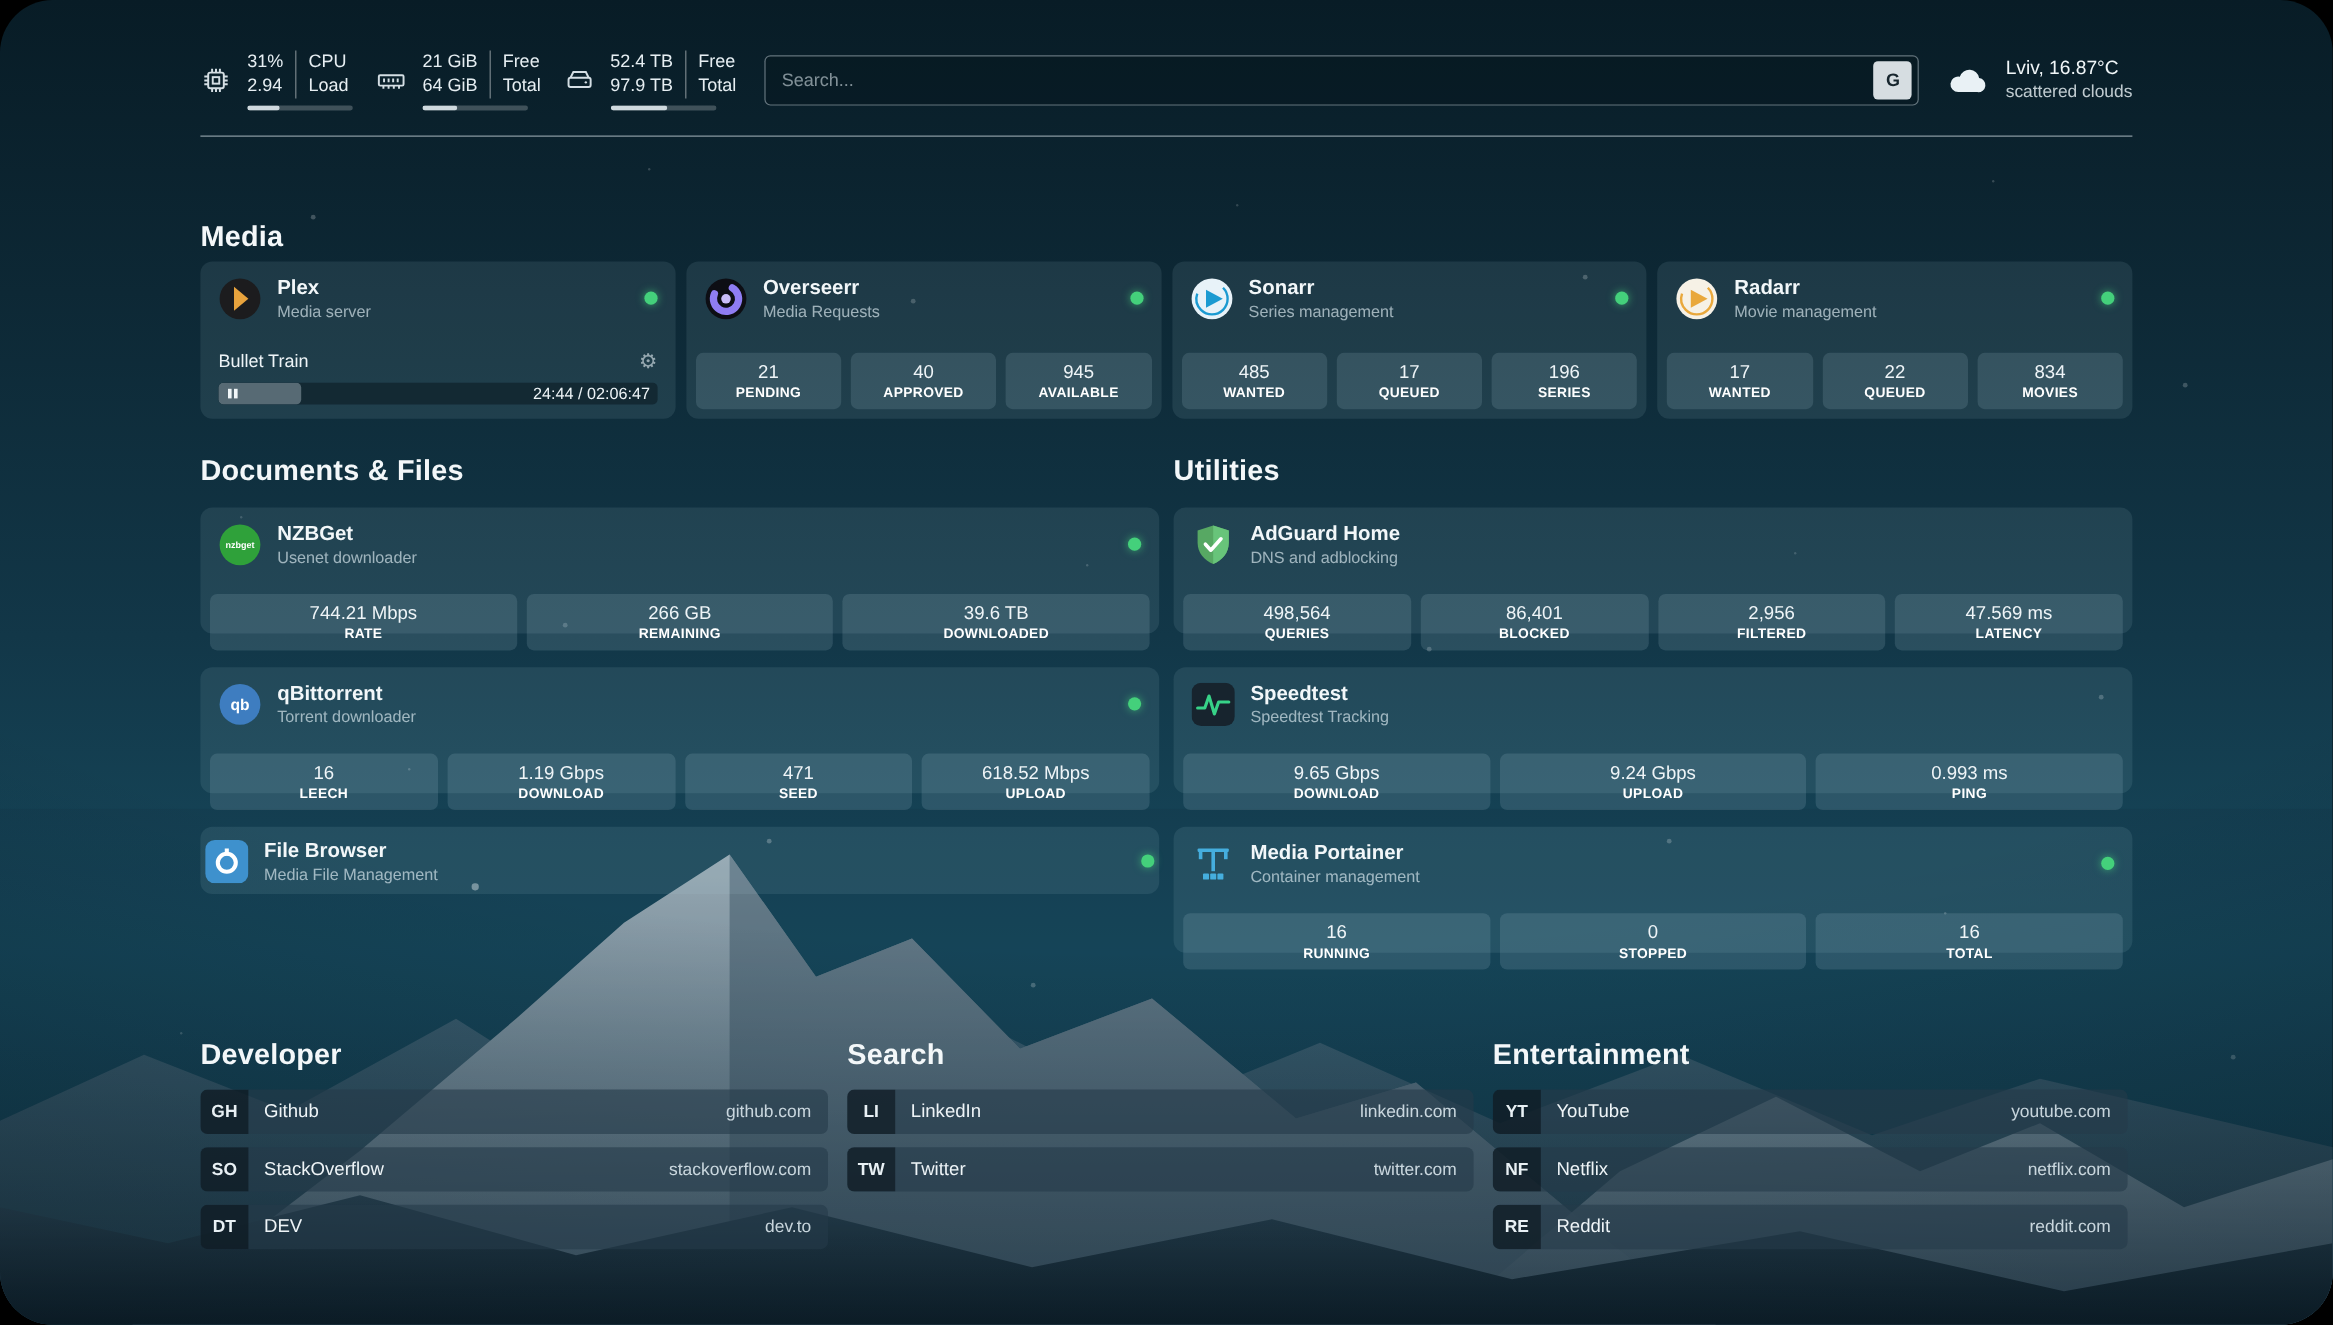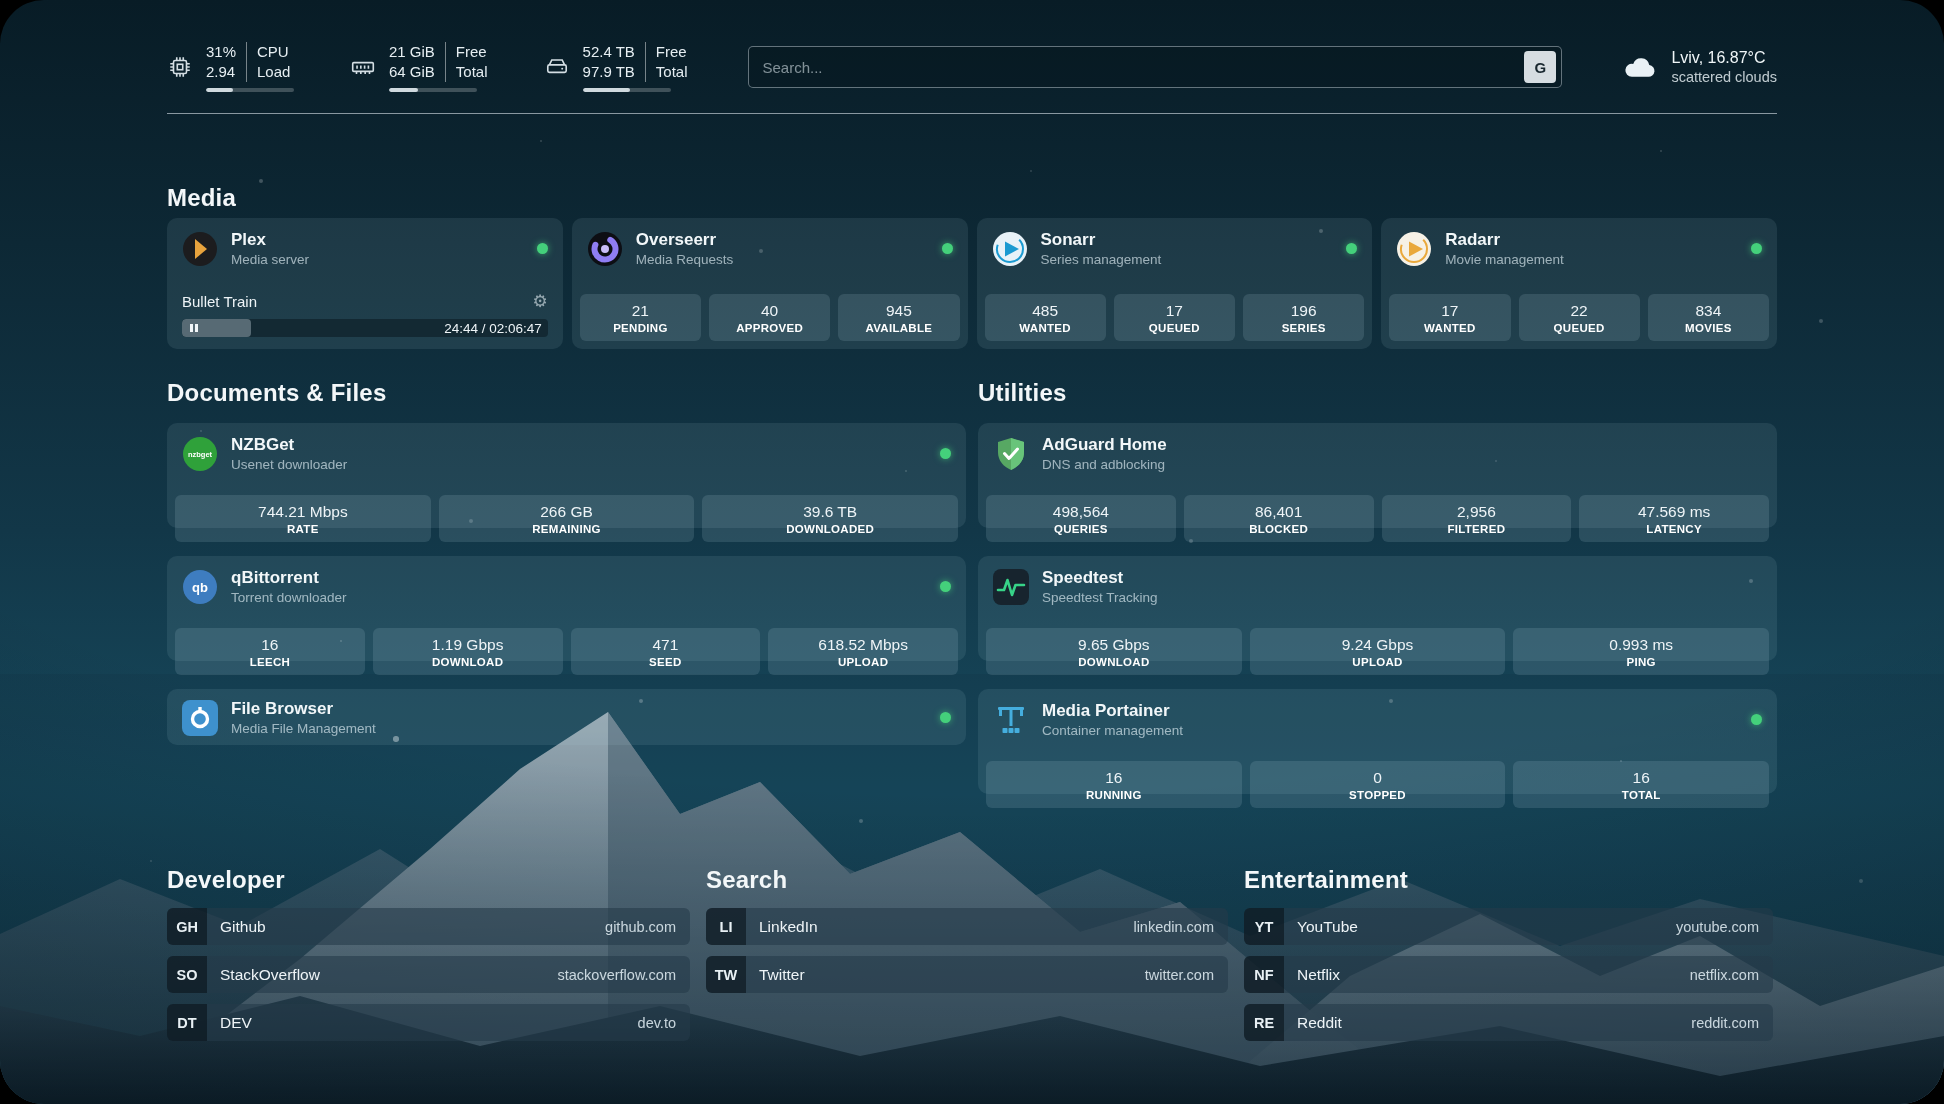--- a/index.html
+++ b/index.html
@@ -18,21 +18,21 @@
       470px 520px 0 1px rgba(255,255,255,.2), 905px 470px 0 0 rgba(255,255,255,.18),
       1190px 540px 0 1px rgba(255,255,255,.2), 1495px 460px 0 0 rgba(255,255,255,.16),
       1750px 580px 0 1px rgba(255,255,255,.22), 340px 640px 0 0 rgba(255,255,255,.2),
       640px 700px 0 1px rgba(255,255,255,.25), 395px 738px 0 2px rgba(255,255,255,.4),
       1080px 660px 0 0 rgba(255,255,255,.2), 1390px 700px 0 1px rgba(255,255,255,.22),
       1620px 760px 0 0 rgba(255,255,255,.2), 860px 820px 0 1px rgba(255,255,255,.22),
       150px 860px 0 0 rgba(255,255,255,.18), 1860px 880px 0 1px rgba(255,255,255,.2); }
   .content { position:relative; width:1610px; margin:0 auto; padding-top:34px; }
 
   
-  .topbar { display:flex; align-items:center; height:66px; gap:56px; }
+  .topbar { display:flex; align-items:center; height:66px; gap:19px; }
   .res { display:flex; align-items:center; gap:13px; }
   .res-icon svg { display:block; opacity:.95; }
   .res-main { display:flex; flex-direction:column; gap:6px; }
   .res-cols { display:flex; }
   .res-col { display:flex; flex-direction:column; font-size:15px; line-height:1.32; color:#e6eef2; white-space:nowrap; }
   .res-col.labels { margin-left:10px; padding-left:10px; border-left:1px solid rgba(255,255,255,.45); }
   .res-bar { width:88px; height:4px; border-radius:2px; background:rgba(255,255,255,.22); overflow:hidden; }
   .res-bar-fill { height:100%; background:#cfd9de; border-radius:2px; }
   .search { flex:1; display:flex; align-items:center; height:42px; border:1px solid rgba(210,225,232,.45);
     border-radius:5px; background:rgba(6,20,27,.35); padding-right:5px; margin:0 4px; }
@@ -49,21 +49,21 @@
 
   
   h2.sec { font-size:24px; font-weight:700; letter-spacing:.2px; color:#f3f7f9; }
   .media-section { margin-top:70px; }
   .media-row { margin-top:6px; display:grid; grid-template-columns:repeat(4,1fr); gap:9px; }
 
   .card { background:rgba(173,205,220,.11); border-radius:10px; }
   .app-card { display:flex; flex-direction:column; }
   .h131 { height:131px; } .h105 { height:105px; } .h56 { height:56px; }
   .app-head { display:flex; align-items:center; gap:13px; padding:12px 15px 8px; }
-  .h56 .app-head { padding:10px 15px; flex:1; }
+  .h56 .app-head { padding:10px 4px; flex:1; }
   .app-icon { width:36px; height:36px; flex:0 0 36px; }
   .app-icon svg { display:block; }
   .app-text { display:flex; flex-direction:column; gap:2px; }
   .app-name { font-size:17px; font-weight:600; color:#f2f7f9; }
   .app-sub { font-size:13.5px; color:rgba(225,238,244,.66); }
   .dot { width:11px; height:11px; border-radius:50%; background:#44d07b; margin-left:auto;
     box-shadow:0 0 7px rgba(68,208,123,.7); flex:0 0 11px; align-self:center; }
   .stats { display:flex; gap:8px; padding:15px 8px 8px; margin-top:auto; }
   .stat { flex:1; background:rgba(190,220,235,.14); border-radius:6px; padding:8px 4px 7px; text-align:center;
     display:flex; flex-direction:column; gap:2px; }

